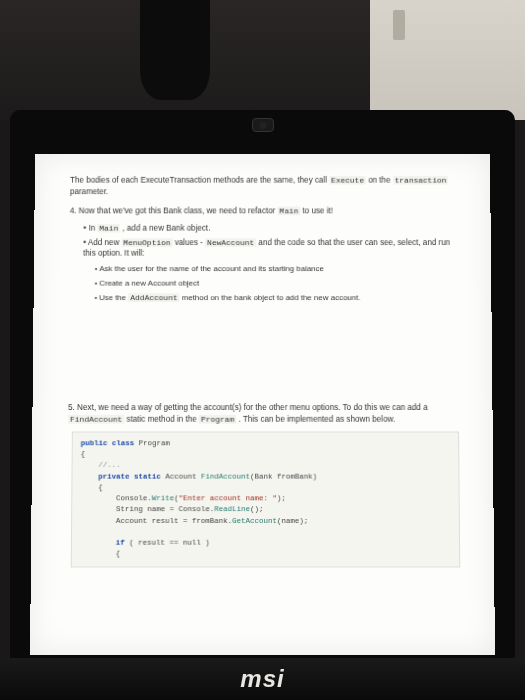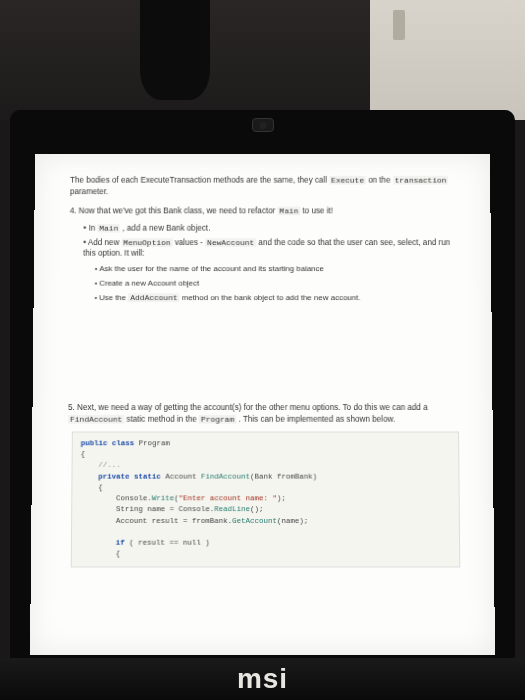--- a/index.html
+++ b/index.html
@@ -110,22 +110,23 @@
     position: absolute;
     left: 0; right: 0; bottom: 0;
     height: 42px;
     background: linear-gradient(180deg, #1a1a1a 0%, #0a0a0a 100%);
     display: flex;
     align-items: center;
     justify-content: center;
   }
   .logo {
     color: #e8e6e0;
-    font-size: 28px;
+    font-size: 24px;
     font-weight: bold;
+    font-style: italic;
     letter-spacing: 1px;
     font-family: Arial, sans-serif;
   }
 </style>
 </head>
 <body>
 
 <div class="wall-dark"></div>
 <div class="coat"></div>
 <div class="door"></div>

